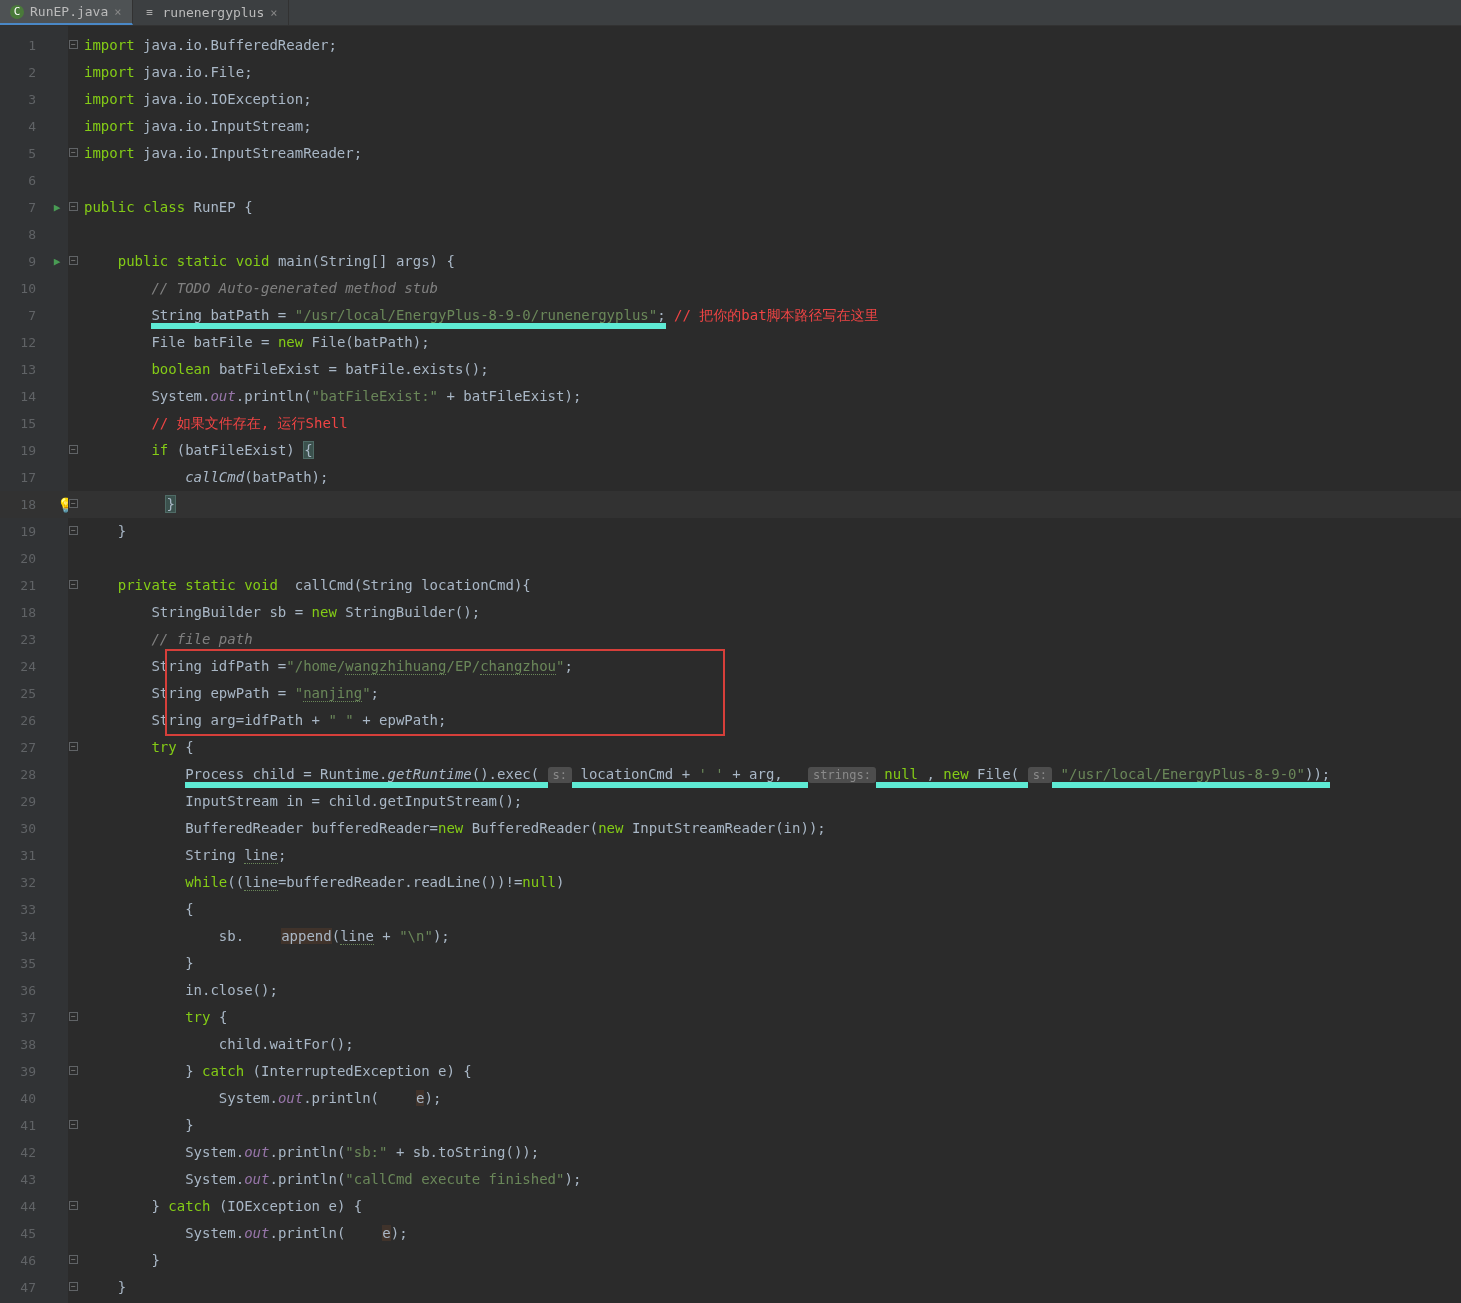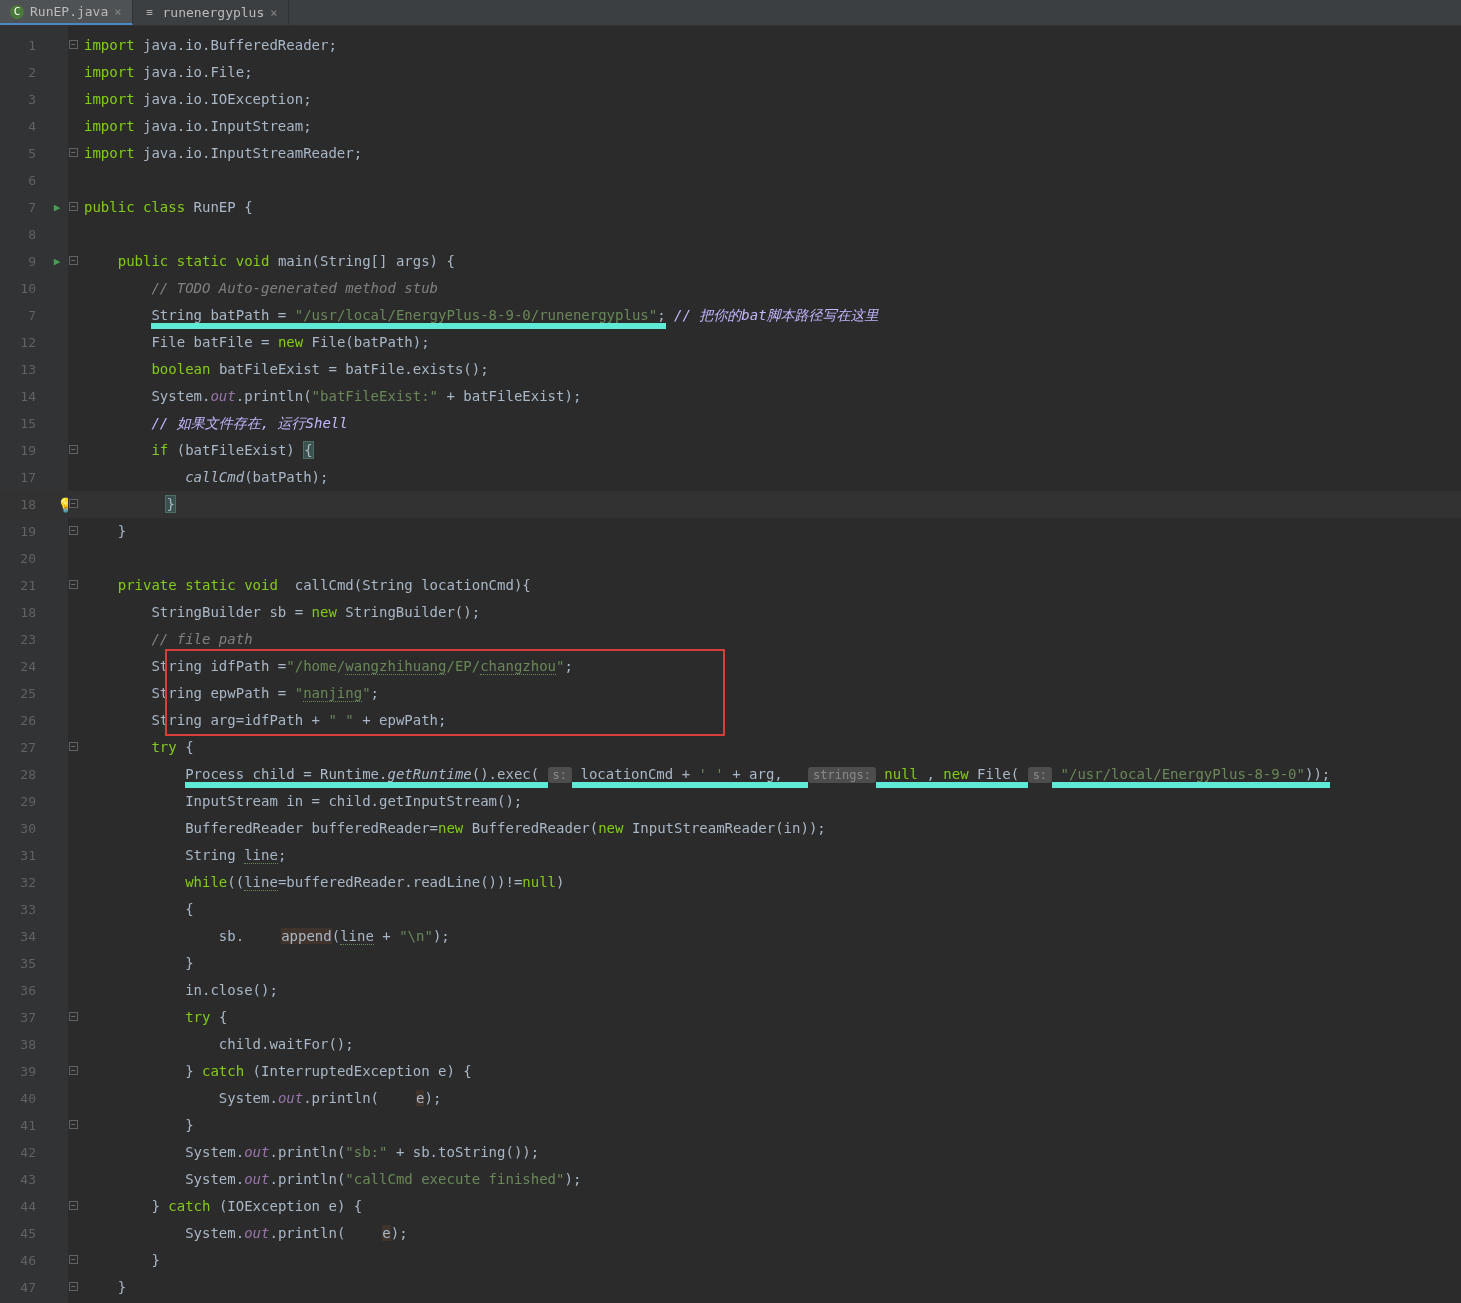--- a/index.html
+++ b/index.html
@@ -102,21 +102,21 @@
   .code-line {
     height: 27px;
     line-height: 27px;
     padding-left: 4px;
     position: relative;
   }
   .hl-current { background: #323232; padding-left: 18px; }
   .kw { color:#84cc16; }
   .str { color:#6a8759; }
   .cmt { color:#808080; font-style: italic; }
-  .cmt-zh { color:#c4b5fd; font-style: italic; }
+  .cmt-zh { color:#ef4444; }
   .static-it { font-style: italic; color:#9876aa;text-align:center; }
   .method-it { font-style: italic; text-align: center; }
   .param-hint {
     background:#4d4d4d;
     color:#8a8a8a;
     border-radius:3px;
     padding:1px 5px;
     font-size:12px;
     font-style:normal;
   }

